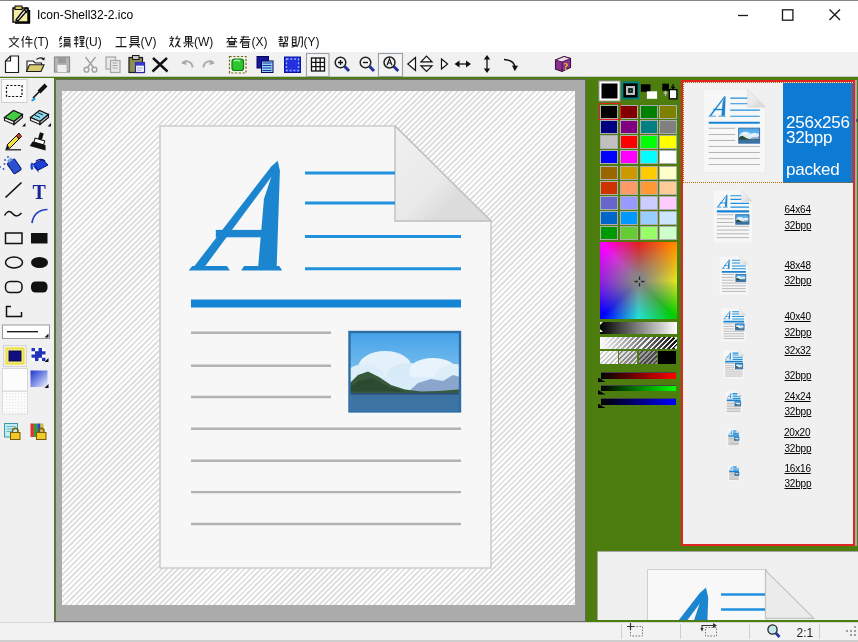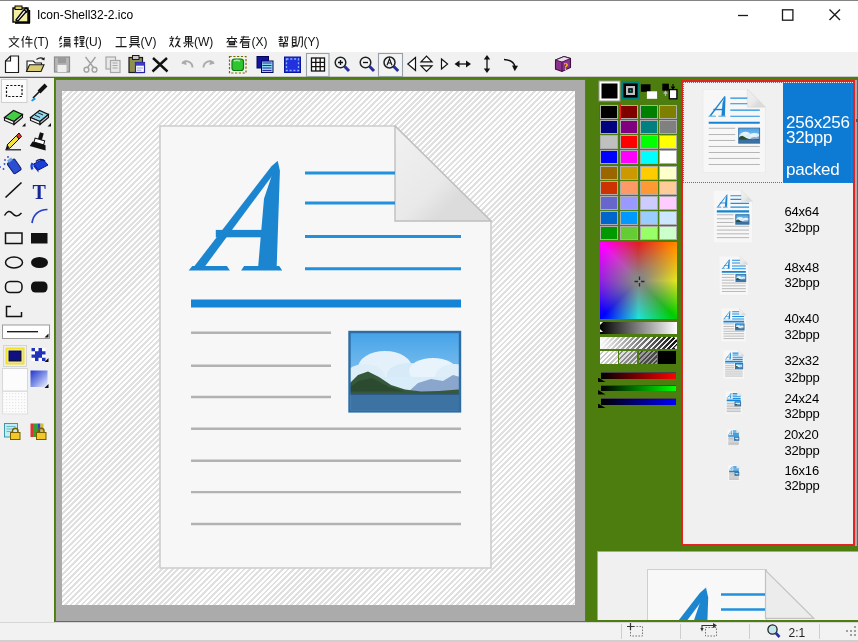--- a/index.html
+++ b/index.html
@@ -20,24 +20,24 @@
 background:repeating-linear-gradient(135deg,#ffffff 0px,#ffffff 1.95px,#e0e0e0 1.95px,#e0e0e0 3.9px);}
 
 #colcol{left:598px;top:80px;width:82px;height:470px;}
 
 #rpanel{left:681px;top:80px;width:174px;height:466px;background:#f0f0f0;border:2.5px solid #e32222;box-sizing:border-box;}
 
 #preview{left:597px;top:550.5px;width:261px;height:69.5px;background:#f0f0f0;border-top:1.5px solid #a5a5a5;border-left:1px solid #a5a5a5;box-sizing:border-box;overflow:hidden;}
 
 #status{left:0;top:621.5px;width:858px;height:20.5px;background:#f2f2f2;border-top:1px solid #d6d6d6;box-sizing:border-box;}
 .sep{position:absolute;top:2px;width:1px;height:15px;background:#cfcfcf;}
-.stxt{position:absolute;font-size:12px;color:#222;}
+.stxt{position:absolute;font-size:12px;color:#222;margin-left:8px;}
 .cell{width:18px;height:14px;border:1px solid #adadad;box-sizing:border-box;}
 .rtxtw{font-size:17px;color:#fff;letter-spacing:-0.2px;}
-.rtxt{font-size:13px;color:#000;letter-spacing:-0.2px;}
+.rtxt{font-size:10px;color:#000;letter-spacing:-0.2px;text-decoration:underline;}
 </style></head>
 <body>
 <div id="app">
 
 <div class="abs" id="titlebar"></div>
 <svg class="abs" style="left:12px;top:5px" width="19" height="19" viewBox="0 0 19 19">
  <rect x="1" y="3" width="15" height="14" fill="#f4eea2" stroke="#000" stroke-width="1.4"></rect>
  <rect x="3" y="1" width="7" height="3.5" fill="#d8cf60" stroke="#000" stroke-width="1"></rect>
  <rect x="16.2" y="5" width="2" height="13" fill="#000"></rect>
  <rect x="3" y="17" width="15" height="1.8" fill="#000"></rect>
@@ -393,21 +393,21 @@
 <div class="abs rtxt" style="left:784.5px;top:260px">48x48</div>
 <div class="abs rtxt" style="left:784.5px;top:274.5px">32bpp</div>
 <svg class="abs" style="left:720.7px;top:308px;--bw:14;--gw:11;--tw:24;--iw:12" width="25.5" height="34" viewBox="0 0 333 444">
       <use href="#doc"></use>
     </svg>
 <div class="abs rtxt" style="left:784.5px;top:310.5px">40x40</div>
 <div class="abs rtxt" style="left:784.5px;top:326.5px">32bpp</div>
 <svg class="abs" style="left:722.6px;top:350px;--bw:16;--gw:13;--tw:28;--iw:14" width="21.8" height="29" viewBox="0 0 333 444">
       <use href="#doc"></use>
     </svg>
-<div class="abs rtxt" style="left:784.5px;top:353px">32x32</div>
+<div class="abs rtxt" style="left:784.5px;top:345px">32x32</div>
 <div class="abs rtxt" style="left:784.5px;top:369.5px">32bpp</div>
 <svg class="abs" style="left:724.9px;top:391px;--bw:20;--gw:16;--tw:32;--iw:18" width="17.3" height="23" viewBox="0 0 333 444">
       <use href="#doc"></use>
     </svg>
 <div class="abs rtxt" style="left:784.5px;top:390.5px">24x24</div>
 <div class="abs rtxt" style="left:784.5px;top:406px">32bpp</div>
 <svg class="abs" style="left:726.9px;top:429px;--bw:25;--gw:20;--tw:38;--iw:22" width="13.2" height="17.5" viewBox="0 0 333 444">
       <use href="#doc"></use>
     </svg>
 <div class="abs rtxt" style="left:784px;top:427px">20x20</div>

